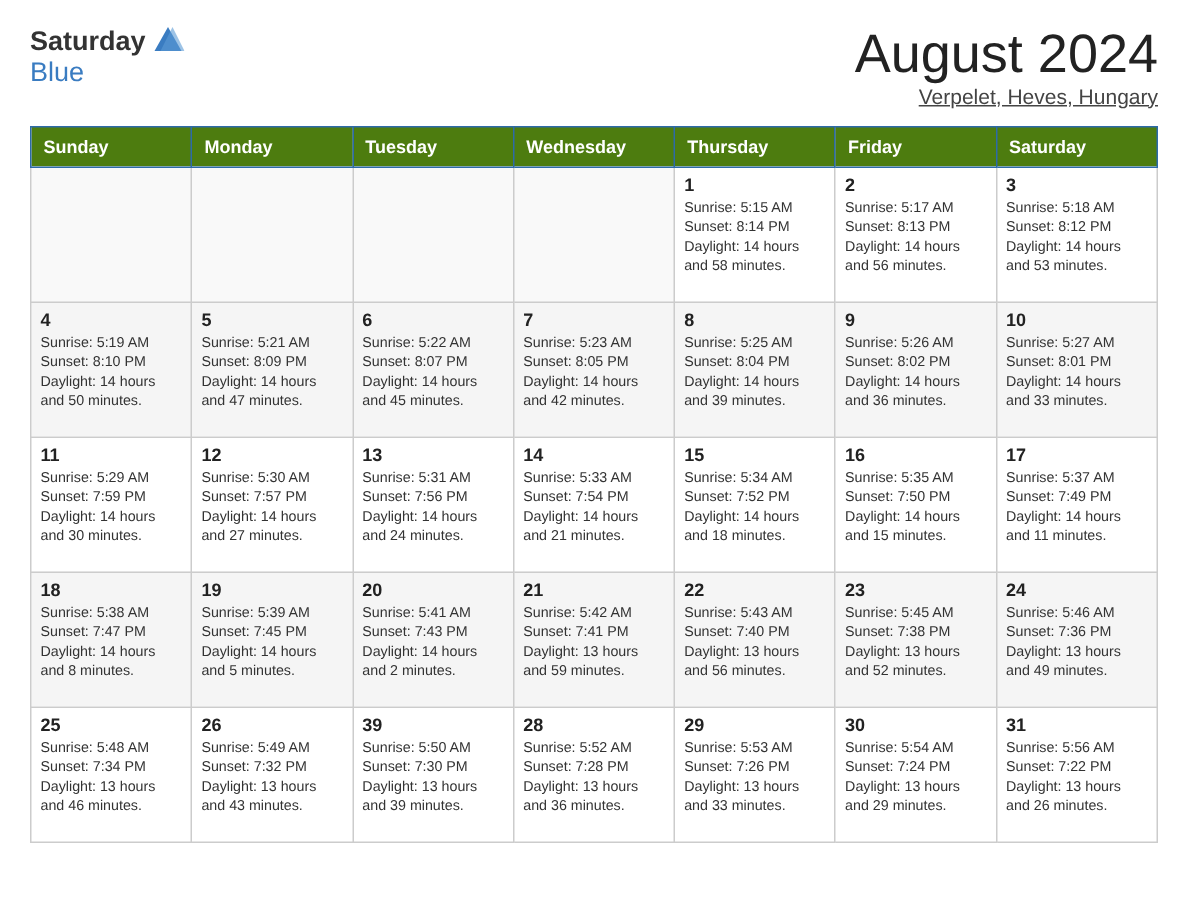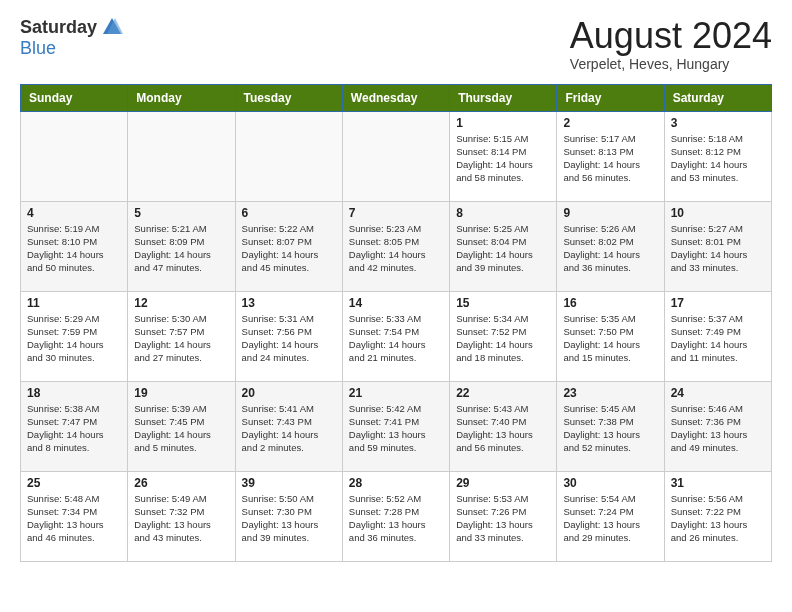--- a/index.html
+++ b/index.html
@@ -35,31 +35,32 @@
       font-size: 18px;
       font-weight: normal;
       color: #3a7cc1;
     }
     .logo-icon {
       width: 22px;
       height: 22px;
       margin-left: 2px;
     }
     .title-area {
-      text-align: left;
+      text-align: right;
     }
     .month-title {
       font-size: 36px;
       font-weight: normal;
       color: #222;
       line-height: 1.1;
     }
     .subtitle {
       font-size: 14px;
       color: #444;
+      text-decoration: underline;
     }
     table {
       width: 100%;
       border-collapse: collapse;
     }
     thead th {
       background-color: #4d7c0f;
       color: #fff;
       font-size: 12px;
       font-weight: bold;

